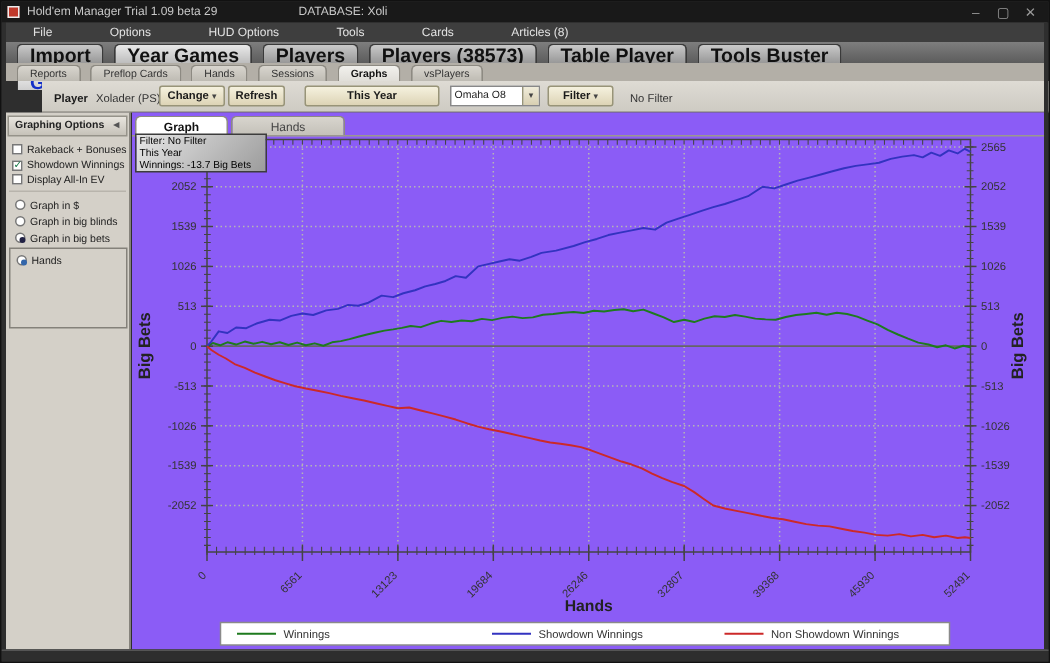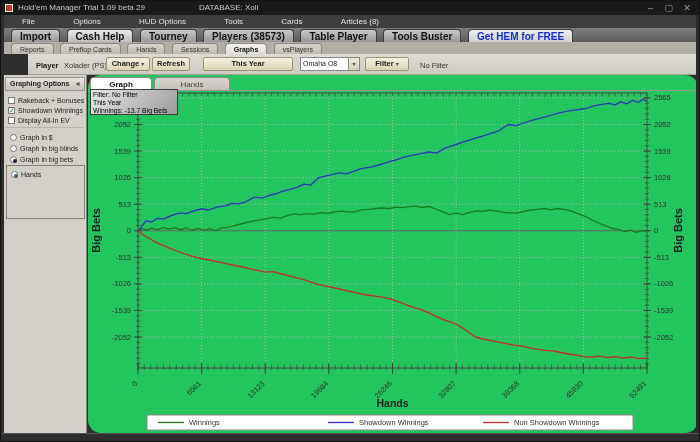--- a/index.html
+++ b/index.html
@@ -11,21 +11,21 @@
   .titlebar .t1{position:absolute;left:17px;}
   .titlebar .t2{position:absolute;left:118px;}
   .titlebar .t3{position:absolute;left:198px;}
   .winbtns{position:absolute;right:6px;top:0;}
   .winbtns span{display:inline-block;width:16px;text-align:center;color:#9a9a9a;font-size:9px;cursor:default;}
   
   .menubar{position:absolute;left:3px;top:14px;width:694px;height:13px;background:#3e3e3e;color:#e2e2e2;font-size:8px;line-height:13px;}
   .menubar span{padding:0 18px;display:inline-block;}
   
   .maintabs{position:absolute;left:3px;top:27px;width:694px;height:14px;background:linear-gradient(#7e7e7e,#5c5c5c);padding-left:6px;}
-  .mtab{display:inline-block;height:13px;margin:1px 1px 0 1px;padding:0 8px;font-size:10px;font-weight:bold;line-height:13px;color:#111;background:linear-gradient(#c9c9c9,#989898);border:1px solid #3a3a3a;border-bottom:none;border-radius:4px 4px 0 0;vertical-align:top;}
+  .mtab{display:inline-block;height:13px;margin:1px 1px 0 1px;padding:0 8px;font-size:13px;font-weight:bold;line-height:13px;color:#111;background:linear-gradient(#c9c9c9,#989898);border:1px solid #3a3a3a;border-bottom:none;border-radius:4px 4px 0 0;vertical-align:top;}
   .mtab.active{background:linear-gradient(#e9e9e9,#bdbdbd);}
   .mtab.promo{background:linear-gradient(#f0f0f0,#cfcfcf);color:#1430c8;}
   
   .subtabs{position:absolute;left:3px;top:41px;width:694px;height:12px;background:#b3afa7;padding-left:6px;}
   .stab{display:inline-block;height:11px;margin:1px 1px 0 1px;padding:0 8px;font-size:7px;line-height:11px;color:#333;background:linear-gradient(#d8d5ce,#beBBb3);background:linear-gradient(#d8d5ce,#bebbb3);border:1px solid #8d8a82;border-bottom:none;border-radius:4px 4px 0 0;vertical-align:top;}
   .stab.active{background:linear-gradient(#f2f1ed,#e0ded8);font-weight:bold;color:#111;}
   
   .toolbar{position:absolute;left:3px;top:53px;width:684px;height:21px;background:linear-gradient(#dedbd4,#cecbc3);border-bottom:1px solid #a5a29a;font-size:7.5px;color:#1a1a1a;margin-left:24px;}
   .toolbar .lbl{position:absolute;top:7px;font-weight:bold;}
   .toolbar .val{position:absolute;top:7px;color:#333;}
@@ -40,21 +40,21 @@
   .checkrow,.radiorow{position:absolute;left:4px;height:10px;line-height:9px;white-space:nowrap;}
   .cb{display:inline-block;width:7px;height:7px;background:#fff;border:1px solid #777;vertical-align:-1px;margin-right:3px;text-align:center;font-size:7px;line-height:7px;color:#174;font-weight:bold;}
   .cb .mark{display:none;position:relative;top:-1px;}
   .checked .cb .mark{display:inline;}
   .rb{display:inline-block;width:7px;height:7px;background:#fff;border:1px solid #777;border-radius:50%;vertical-align:-1px;margin-right:3px;position:relative;}
   .selectedrb .rb::after{content:"";position:absolute;left:1.5px;top:1.5px;width:4px;height:4px;border-radius:50%;background:#224;}
   .bluerb .rb::after{background:#36a;}
   .radiogroup-divider{position:absolute;left:2px;top:52px;width:78px;border-top:1px solid #b8b4ac;}
   .handsbox{position:absolute;left:2px;top:90px;width:79px;height:54px;border:1px solid #84817a;background:#d4d0c8;}
   
-  .panel{position:absolute;left:87px;top:74px;width:610px;height:358px;background:#22c55e;border-radius:13px;}
+  .panel{position:absolute;left:87px;top:74px;width:610px;height:358px;background:#8b5cf6;}
   .gtab{position:absolute;top:2px;height:14px;font-size:8px;line-height:13px;text-align:center;border:1px solid #8d8a82;border-bottom:none;border-radius:4px 4px 0 0;}
   .gtab.active{left:2px;width:62px;background:#fff;font-weight:bold;color:#111;z-index:2;}
   .gtab.inactive{left:66px;width:76px;background:linear-gradient(#d8d5ce,#c2bfb7);color:#444;}
   .gtabline{position:absolute;left:0;top:15px;width:610px;border-top:1px solid #9a978f;}
   .tooltip{position:absolute;left:2px;top:14px;width:88px;height:26px;background:linear-gradient(135deg,#e6e6e6,#9c9c9c);border:1px solid #3c3c3c;font-size:6.8px;line-height:8px;padding:1px 2px;color:#000;z-index:5;}
   .chartwrap{position:absolute;left:0;top:16px;width:610px;height:342px;}
   
   .bottombar{position:absolute;left:0;top:432px;width:700px;height:10px;background:#2e2e2e;border-top:1px solid #555;}
   .edge-l{position:absolute;left:0;top:14px;width:3px;height:418px;background:#2e2e2e;}
   .edge-r{position:absolute;right:0;top:14px;width:3px;height:418px;background:#2e2e2e;}
@@ -79,22 +79,22 @@
     <span>File</span>
     <span>Options</span>
     <span>HUD Options</span>
     <span>Tools</span>
     <span>Cards</span>
     <span>Articles (8)</span>
   </div>
 
   <div class="maintabs">
     <span class="mtab">Import</span>
-    <span class="mtab active">Cash Help</span>
-    <span class="mtab">Tourney</span>
+    <span class="mtab active">Year Games</span>
+    <span class="mtab">Players</span>
     <span class="mtab">Players (38573)</span>
     <span class="mtab">Table Player</span>
     <span class="mtab">Tools Buster</span>
     <span class="mtab promo">Get HEM for FREE</span>
   </div>
 
   <div class="subtabs">
     <span class="stab">Reports</span>
     <span class="stab">Preflop Cards</span>
     <span class="stab">Hands</span>

